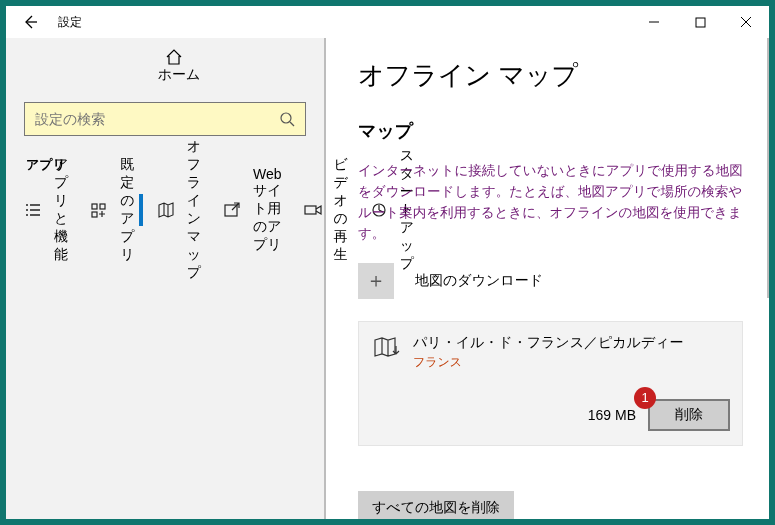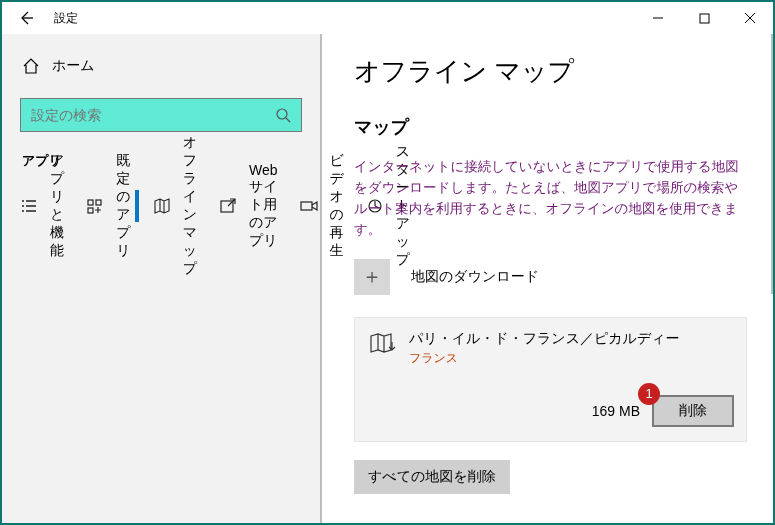--- a/index.html
+++ b/index.html
@@ -1,30 +1,30 @@
 <!DOCTYPE html>
 <html><head>
 <meta charset="utf-8">
 <style>
   * { box-sizing: border-box; margin: 0; padding: 0; font-family: "Yu Gothic UI", "Meiryo", "Segoe UI", sans-serif; }
   html, body { width: 775px; height: 525px; overflow: hidden; background: #fff; }
-  .window { width: 775px; height: 525px; border: 2px solid #0f766e; display: flex; flex-direction: column; }
+  .window { width: 775px; height: 525px; border: 6px solid #0f766e; display: flex; flex-direction: column; }
   .titlebar { height: 32px; display: flex; align-items: center; }
   .back-btn { width: 48px; height: 32px; display: flex; align-items: center; justify-content: center; }
   .title-text { font-size: 12px; padding-left: 4px; }
   .win-controls { margin-left: auto; display: flex; }
   .win-btn { width: 46px; height: 32px; display: flex; align-items: center; justify-content: center; }
   .content { flex: 1; display: flex; overflow: hidden; }
   .sidebar { width: 320px; background: #f2f2f2; border-right: 2px solid #bdbdbd; display: flex; flex-direction: column; position: relative; }
   .sidebar-inner { padding: 10px 0 0 0; }
-  .home-row { display: flex; align-items: center; height: 44px; padding-left: 18px; cursor: default; }
+  .home-row { display: flex; align-items: center; height: 44px; padding-left: 18px; cursor: default; flex-direction: column; }
   .home-row .icon { width: 22px; display: flex; justify-content: center; }
   .home-row .label { padding-left: 10px; font-size: 14px; }
   .search-wrap { padding: 10px 18px 14px 18px; }
-  .search-box { width: 100%; height: 34px; border: 1px solid #777; background: #5eead4; display: flex; align-items: center; padding: 0 10px; }
+  .search-box { width: 100%; height: 34px; border: 1px solid #777; background: #fef9c3; display: flex; align-items: center; padding: 0 10px; }
   .search-box input { flex: 1; border: none; outline: none; background: transparent; font-size: 14px; color: #555; }
   .sb-search-icon { color: #555; }
   .group-label { font-size: 13px; font-weight: 700; padding: 6px 20px 12px 20px; }
   .nav { display: flex; flex-direction: row; }
   .nav-item { display: flex; align-items: center; height: 48px; padding-left: 18px; cursor: default; position: relative; }
   .nav-item .icon { width: 22px; display: flex; justify-content: center; color: #222; }
   .nav-item .label { padding-left: 12px; font-size: 14px; }
   .nav-item.selected::before { content: ""; position: absolute; left: 0; top: 8px; bottom: 8px; width: 4px; background: #0a77c6; }
   .main { flex: 1; overflow-y: hidden; padding: 20px 26px 0 32px; position: relative; }
   .main h1 { font-size: 26px; font-weight: 500; margin-bottom: 26px; }
@@ -36,21 +36,21 @@
   .map-card { background: #f3f3f3; border: 1px solid #e4e4e4; padding: 12px 12px 14px 12px; position: relative; margin-bottom: 18px; }
   .map-row1 { display: flex; align-items: flex-start; }
   .map-icon { width: 32px; display: flex; justify-content: center; padding-top: 2px; }
   .map-titles { padding-left: 10px; }
   .map-title { font-size: 14px; }
   .map-sub { font-size: 12px; color: #c2410c; margin-top: 2px; }
   .map-row2 { display: flex; align-items: center; justify-content: flex-end; margin-top: 28px; }
   .map-size { font-size: 14px; margin-right: 12px; }
   .del-btn { width: 82px; height: 32px; background: #cfcfcf; border: 2px solid #7a7a7a; display: flex; align-items: center; justify-content: center; font-size: 14px; position: relative; }
   .badge { position: absolute; left: -16px; top: -14px; width: 22px; height: 22px; border-radius: 50%; background: #c62020; color: #fff; font-size: 13px; display: flex; align-items: center; justify-content: center; }
-  .del-all-btn { height: 34px; padding: 8px 14px; background: #cfcfcf; display: inline-flex; align-items: center; justify-content: center; font-size: 14px; margin-bottom: 32px; }
+  .del-all-btn { height: 34px; padding: 8px 14px; background: #cfcfcf; display: inline-flex; align-items: center; justify-content: center; font-size: 14px; margin-bottom: 32px; margin-top: 27px; }
   .main-scrollbar { position: absolute; right: 0; top: 0; width: 2px; height: 260px; background: #bdbdbd; }
   svg { display: block; }
 </style>
 </head>
 <body>
 
 <div class="window">
   <div class="titlebar">
     <div class="back-btn">
       <svg width="16" height="16" viewBox="0 0 16 16">

